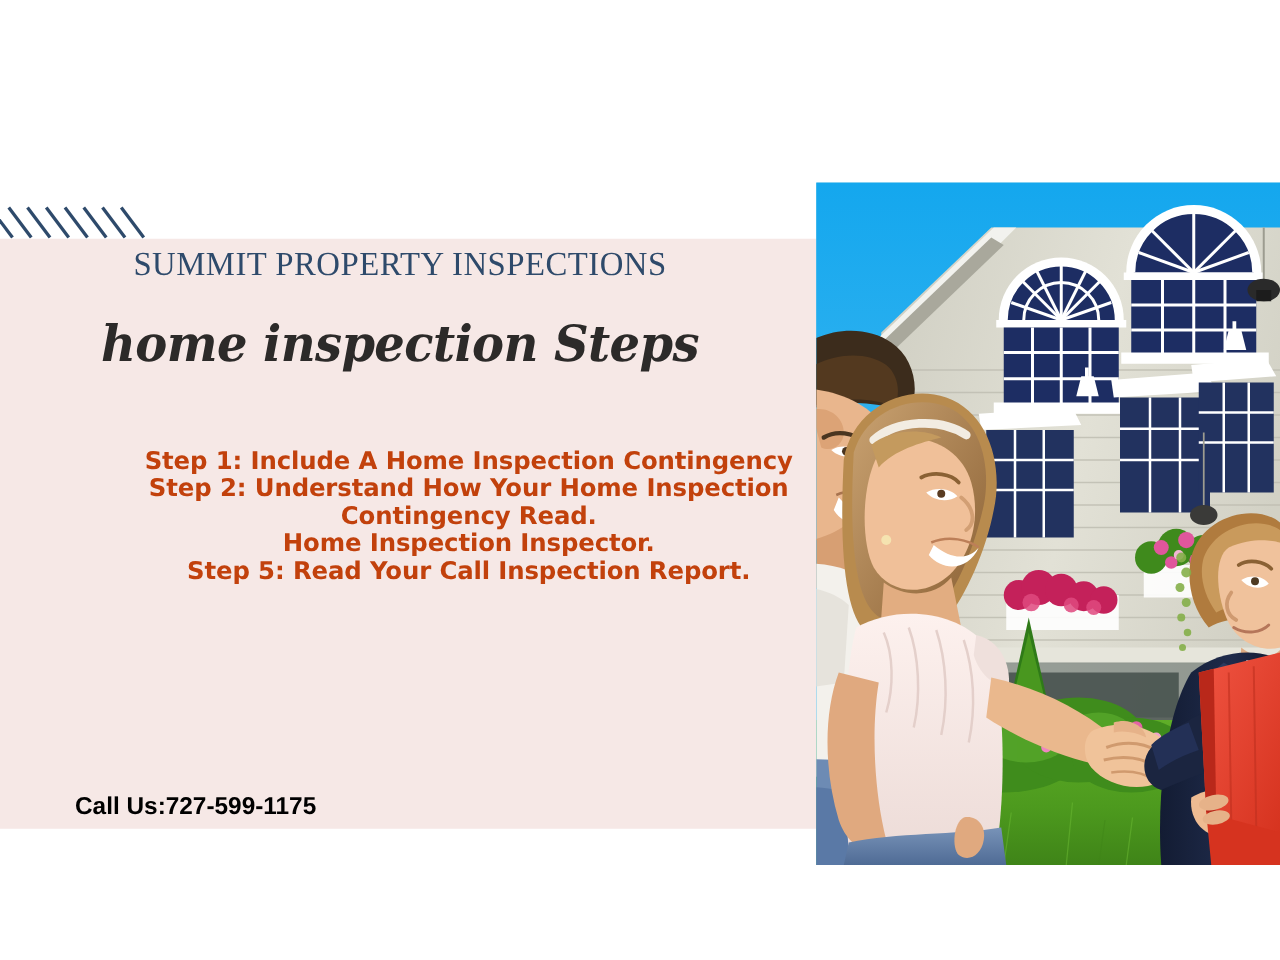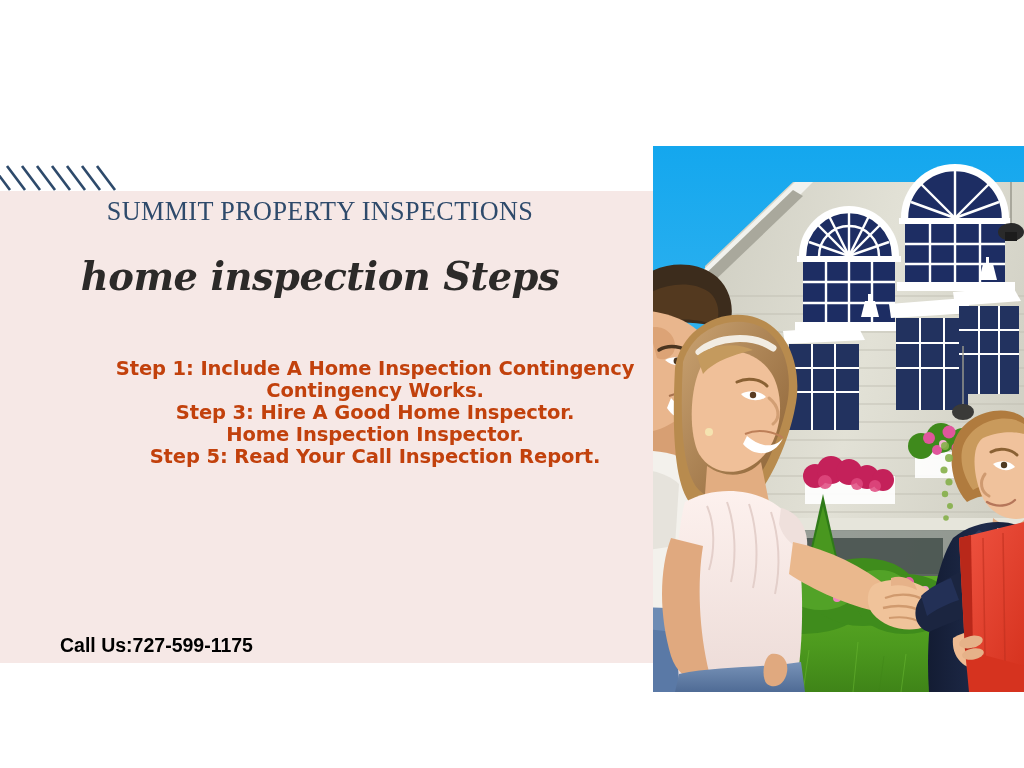--- a/index.html
+++ b/index.html
@@ -134,22 +134,22 @@
   </div>
 
   <div id="pink-panel"></div>
 
   <div id="brand-title">SUMMIT PROPERTY INSPECTIONS</div>
 
   <div id="script-title">home inspection Steps</div>
 
   <div id="steps">
     <span class="step-line">Step 1: Include A Home Inspection Contingency</span>
-    <span class="step-line">Contingency Works.</span>
-    <span class="step-line">Step 3: Hire A Good Home Inspector.</span>
+    <span class="step-line">Step 2: Understand How Your Home Inspection</span>
+    <span class="step-line">Contingency Read.</span>
     <span class="step-line">Home Inspection Inspector.</span>
     <span class="step-line">Step 5: Read Your Call Inspection Report.</span>
   </div>
 
   <div id="call-us">Call Us:727-599-1175</div>
 
   <div id="photo">
     <svg width="371" height="546" viewBox="0 0 371 546" xmlns="http://www.w3.org/2000/svg">
       <defs>
         <linearGradient id="skyG" x1="0" y1="0" x2="0" y2="1">

